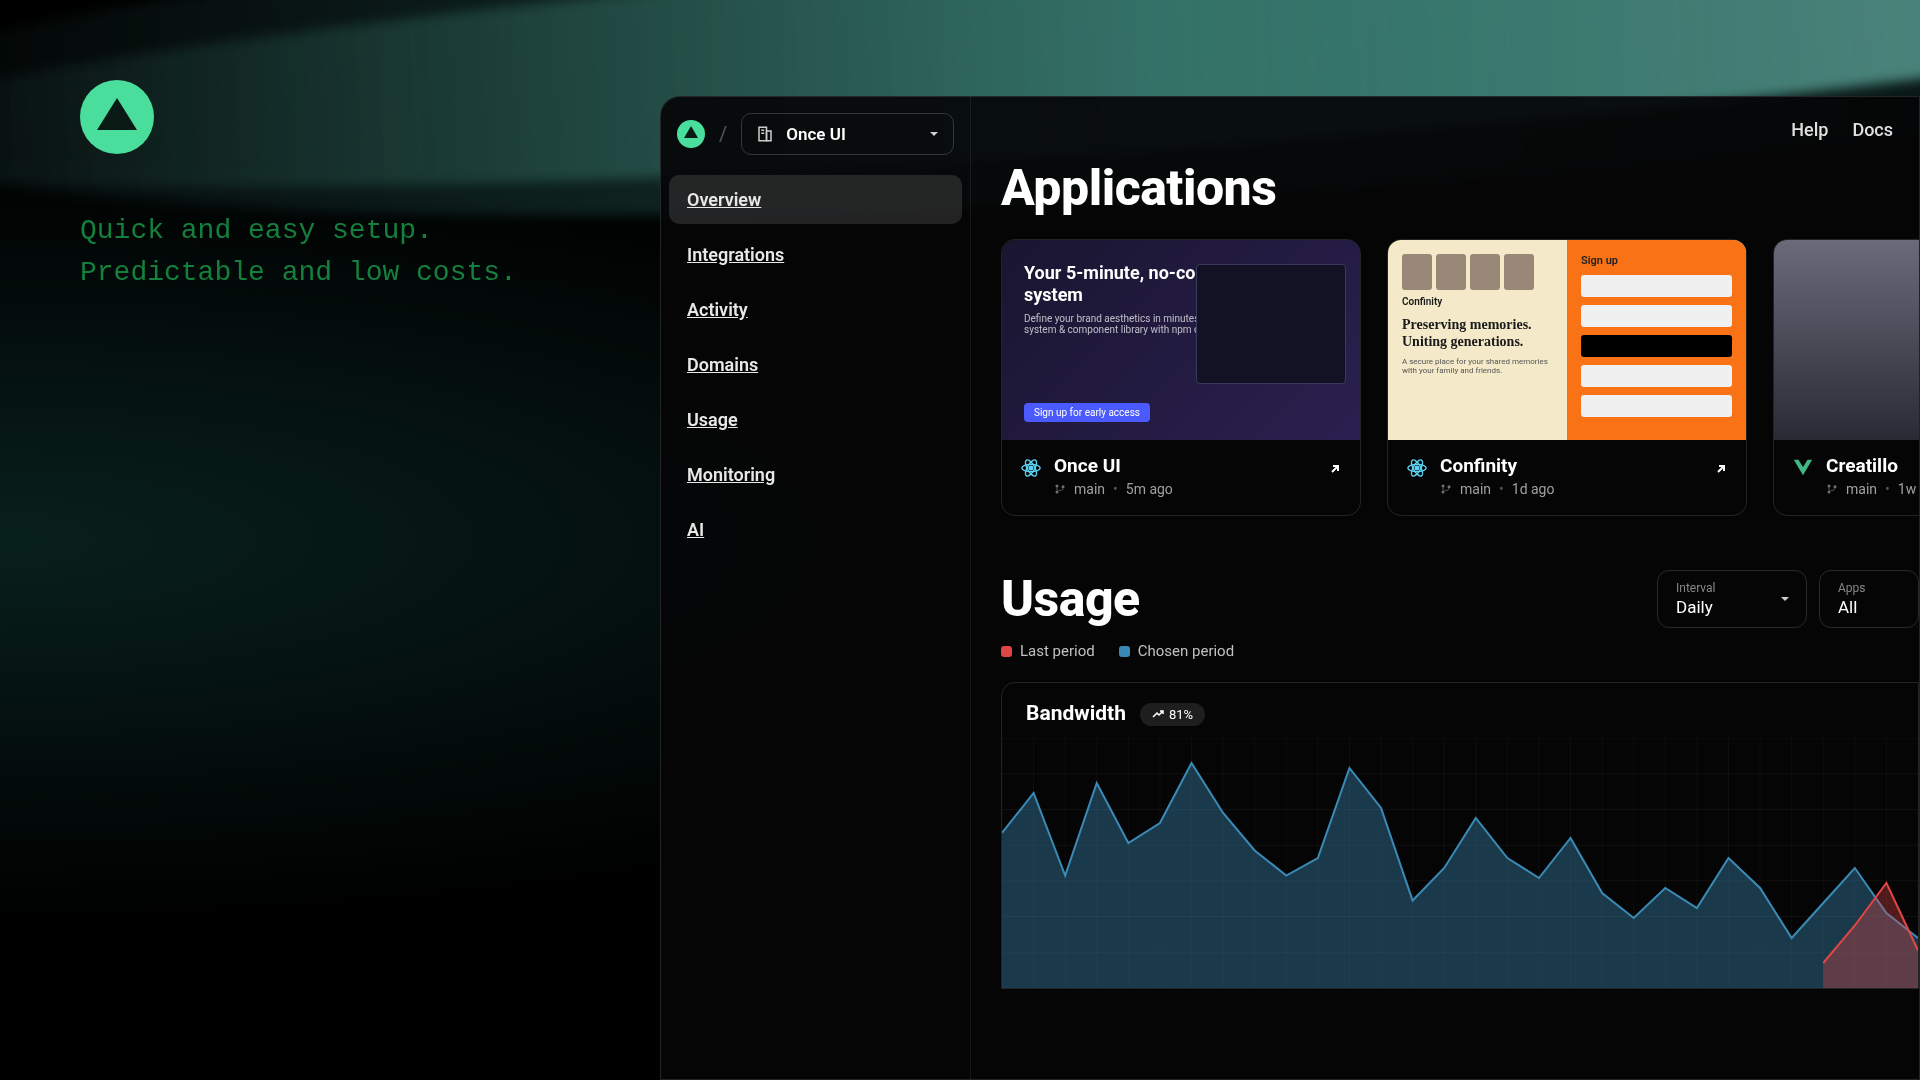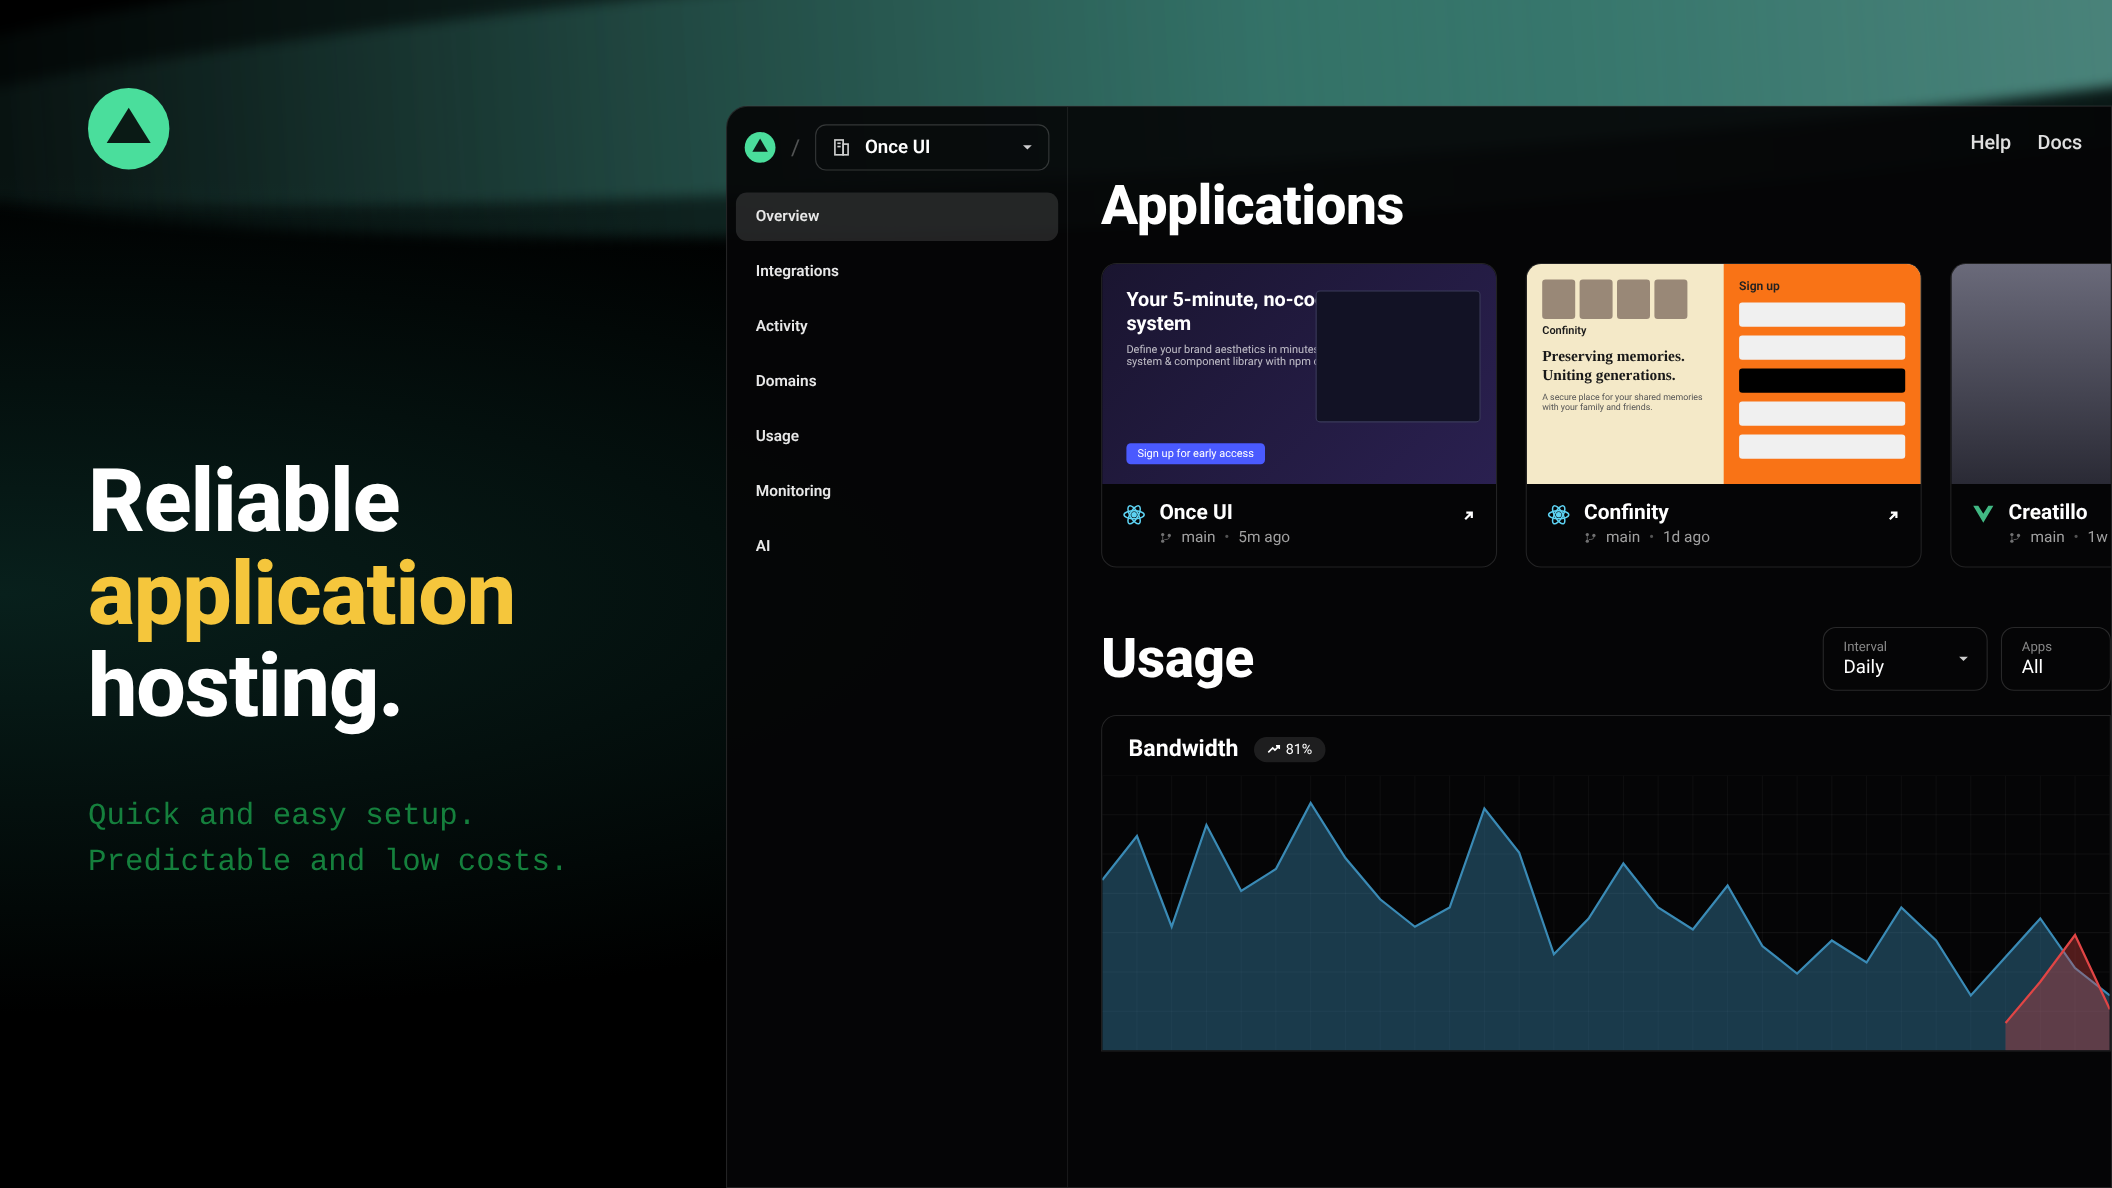--- a/index.html
+++ b/index.html
@@ -143,25 +143,26 @@
 .chev-down {
   margin-left: auto;
   width: 10px; height: 10px;
   opacity: 0.8;
 }
 
 .nav { padding: 0 8px; }
 .nav-item {
   padding: 14px 18px;
   border-radius: 10px;
-  font-size: 14px;
+  font-size: 18px;
   font-weight: 600;
   color: #e8e8e8;
   cursor: pointer;
   margin-bottom: 6px;
+  text-decoration: underline;
 }
 .nav-item.active { background: rgba(255,255,255,0.12); }
 
 
 .main {
   flex: 1;
   padding: 22px 0 0 30px;
   overflow: hidden;
 }
 .topbar {
@@ -321,25 +322,20 @@
 </style>
 </head>
 <body>
 
 <div class="bg-waves"></div>
 
 <div class="layout">
 
   <div class="hero">
     <div class="logo-big"></div>
-    <h1>
-      <span>Reliable</span><br>
-      <span class="accent">application</span><br>
-      <span>hosting.</span>
-    </h1>
     <p>
       <span>Quick and easy setup.</span><br>
       <span>Predictable and low costs.</span>
     </p>
   </div>
 
   <div class="dash">
     <div class="topbar">
       <a>Help</a>
       <a>Docs</a>
@@ -495,20 +491,30 @@
           <svg class="chev-down" viewBox="0 0 10 10">
               <path d="M1 3 L5 7 L9 3" fill="currentColor"></path>
             </svg>
         </div>
         <div class="select" style="min-width:100px;">
           <div class="label">Apps</div>
           <div class="value">All</div>
         </div>
       </div>
 
+      <div class="legend">
+        <span>
+            <i class="sw sw-red"></i>
+            <span>Last period</span>
+          </span>
+        <span>
+            <i class="sw sw-blue"></i>
+            <span>Chosen period</span>
+          </span>
+      </div>
 
       <div class="chart-panel">
         <div class="chart-head">
           <span class="chart-title">Bandwidth</span>
           <span class="badge">
             <svg class="trend-icon" viewBox="0 0 12 12" fill="none" stroke="currentColor" stroke-width="1.5">
                 <path d="M1 9 L5 5 L7 7 L11 3 M8 3 H11 V6"></path>
               </svg>
             <span>81%</span>
           </span>

